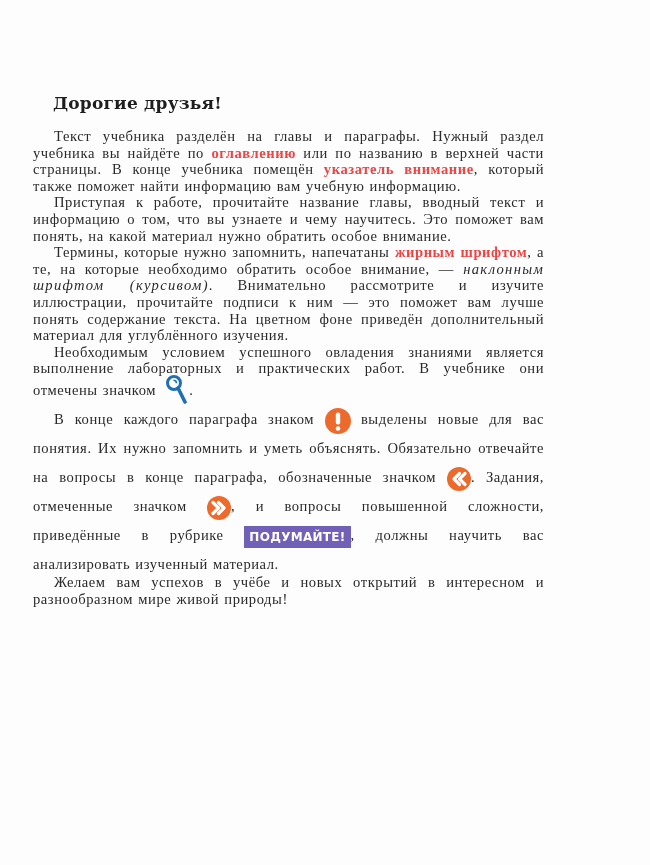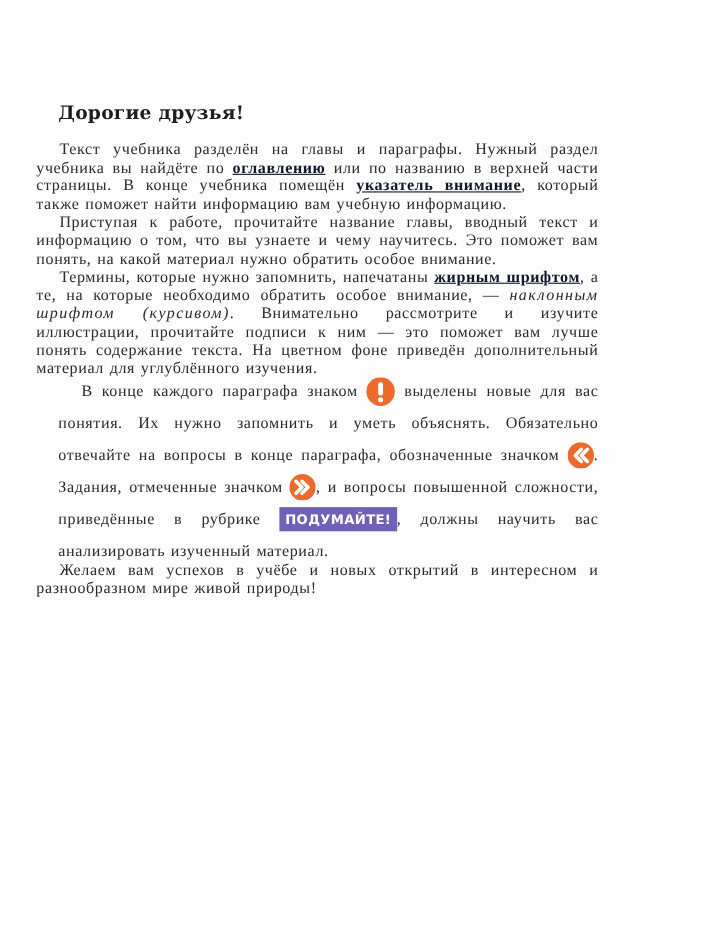--- a/index.html
+++ b/index.html
@@ -11,23 +11,23 @@
   }
   .heading {
     font-family: "DejaVu Serif", "Liberation Serif", serif;
     font-weight: bold; font-size: 17px; margin: 0 0 15px 20px; color: #1e1e1e;
     letter-spacing: 0.2px;
   }
   .para {
     font-size: 14.6px; line-height: 16.6px; text-align: justify; text-indent: 21px;
     margin: 0; letter-spacing: 0.55px; word-spacing: 1px; hyphens: manual;
   }
-  .para b { font-weight: bold; color: #0f172a; text-decoration: underline; }
+  .para b { font-weight: bold; color: #ef4444; }
   .para i { font-style: italic; letter-spacing: 1.3px; }
-  .para.icons { line-height: 29px; margin-left: 20px; }
+  .para.icons { line-height: 29px; }
   .ic { display: inline-block; vertical-align: middle; position: relative; }
   .ic svg { display: block; }
   .badge {
     display: inline-block; vertical-align: middle; background: #7060b8; color: #fff;
     font-family: "DejaVu Sans", "Liberation Sans", sans-serif; font-weight: bold;
     font-size: 12px; letter-spacing: 0.3px; padding: 4px 5px 4px 5px; line-height: 14px;
     text-indent: 0;
   }
   .sig {
     text-align: right; font-style: italic; font-size: 13.5px; margin-top: 4px;
@@ -41,20 +41,26 @@
   <h1 class="heading">Дорогие друзья!</h1>
 
 
   <p class="para"><span>Текст учебника разделён на главы и параграфы. Нужный раздел учебника вы найдёте по </span><b>оглавлению</b><span> или по названию в верхней части страницы. В конце учебника помещён </span><b>указатель внимание</b><span>, который также поможет найти информацию вам учебную информацию.</span></p>
 
   <p class="para">Приступая к работе, прочитайте название главы, вводный текст и информацию о том, что вы узнаете и чему научитесь. Это поможет вам понять, на какой материал нужно обратить особое внимание.</p>
 
 
   <p class="para"><span>Термины, которые нужно запомнить, напечатаны </span><b>жирным шрифтом</b><span>, а те, на которые необходимо обратить особое внимание, — </span><i>наклонным шрифтом (курсивом)</i><span>. Внимательно рассмотрите и изучите иллюстрации, прочитайте подписи к ним — это поможет вам лучше понять содержание текста. На цветном фоне приведён дополнительный материал для углублённого изучения.</span></p>
 
+  <p class="para" style="line-height:16.6px;"><span>Необходимым условием успешного овладения знаниями является выполнение лабораторных и практических работ. В учебнике они отмечены значком </span><span class="ic" style="margin:0 2px 0 4px;top:-3px;">
+      <svg width="22" height="30" viewBox="0 0 22 30">
+        <circle cx="9" cy="9" r="6.5" fill="none" stroke="#1f6fb5" stroke-width="3"></circle>
+        <path d="M8.5 6.2 a3 3 0 0 1 3 3" fill="none" stroke="#1f6fb5" stroke-width="1.6"></path>
+        <line x1="13" y1="14" x2="20" y2="28" stroke="#1f6fb5" stroke-width="3.6" stroke-linecap="round"></line>
+      </svg></span><span>.</span></p>
 
   <p class="para icons" style="margin-top:-2px;"><span>В конце каждого параграфа знаком </span><span class="ic">
       <svg width="26" height="26" viewBox="0 0 26 26">
         <circle cx="13" cy="13" r="13" fill="#ec6a2c"></circle>
         <rect x="10.8" y="4.5" width="4.4" height="12" rx="2" fill="#fff"></rect>
         <circle cx="13" cy="20.5" r="2.3" fill="#fff"></circle>
       </svg></span><span> выделены новые для вас понятия. Их нужно запомнить и уметь объяснять. Обязательно отвечайте на вопросы в конце параграфа, обозначенные значком </span><span class="ic">
       <svg width="24" height="24" viewBox="0 0 24 24">
         <circle cx="12" cy="12" r="12" fill="#ec6a2c"></circle>
         <path d="M12.5 6.5 L7 12 L12.5 17.5" fill="none" stroke="#fff" stroke-width="3.2" stroke-linecap="round" stroke-linejoin="round"></path>

